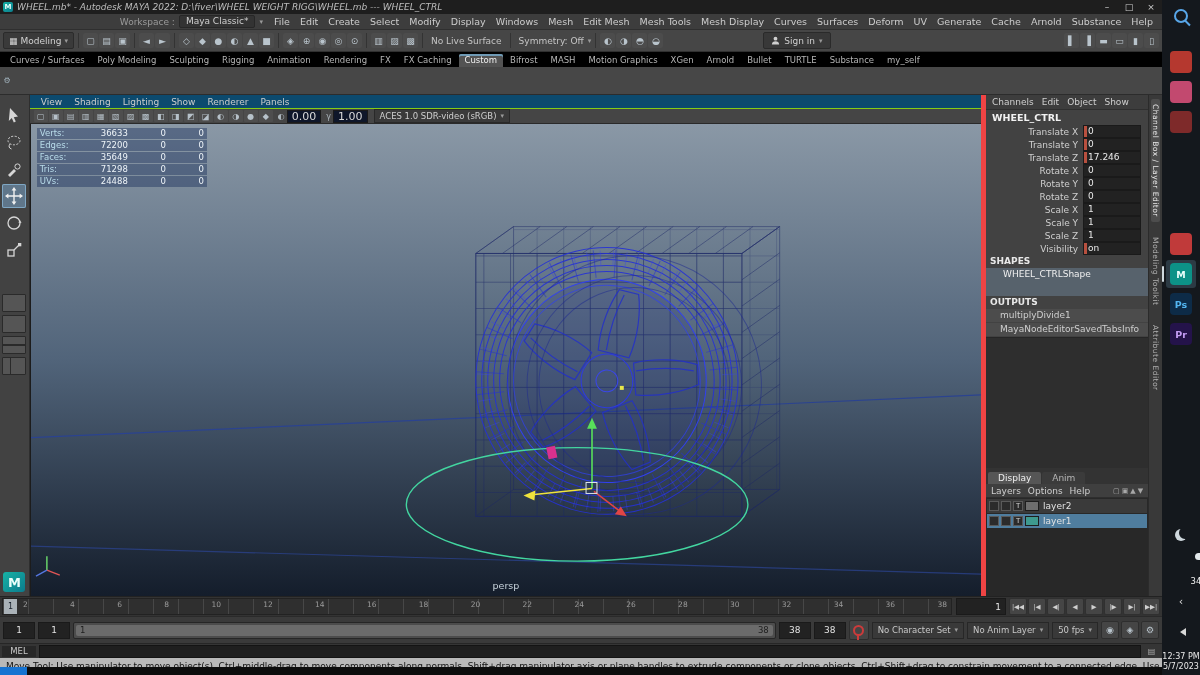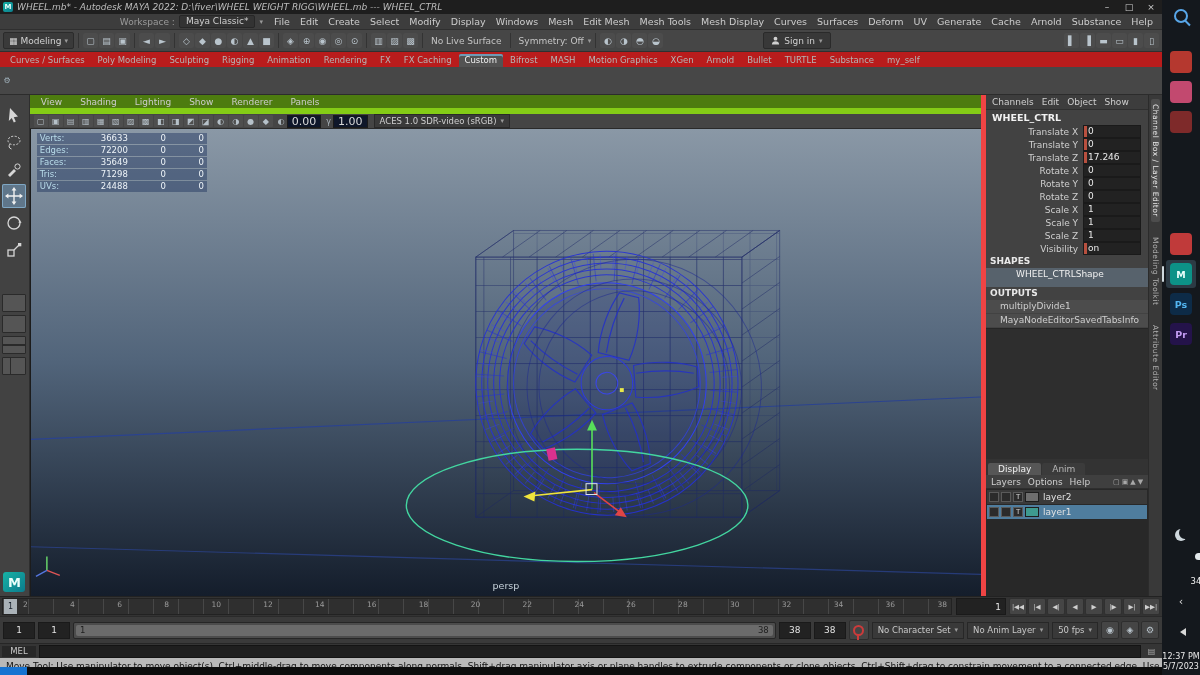--- a/index.html
+++ b/index.html
@@ -23,40 +23,40 @@
   .sl-dd{display:flex;align-items:center;gap:3px;background:#3a3a3a;border:1px solid #2b2b2b;border-radius:2px;height:15px;padding:0 5px;color:#d2d2d2;font-size:9px;}
   .sl-sep{width:1px;height:15px;background:#333;margin:0 4px;}
   .sl-group{display:flex;align-items:center;gap:1px;}
   .sl-icon{width:15px;height:15px;display:flex;align-items:center;justify-content:center;font-size:9px;color:#b9c4cc;background:#4c4c4c;border-radius:2px;}
   .sl-text{font-size:9px;color:#c4c4c4;padding:0 4px;white-space:nowrap;}
   .caret{font-size:7px;color:#9a9a9a;}
   .spacer-a{flex:0.6;}.spacer-b{flex:1.4;}
   .signin{display:flex;align-items:center;gap:4px;background:#383838;border:1px solid #2a2a2a;border-radius:2px;height:15px;padding:0 7px;color:#cfcfcf;font-size:9px;}
   .signin svg{display:block;}
   
-  .shelftabs{height:15px;background:#b91c1c;display:flex;align-items:flex-end;padding:0 4px;gap:1px;flex:0 0 auto;}
+  .shelftabs{height:15px;background:#000000;display:flex;align-items:flex-end;padding:0 4px;gap:1px;flex:0 0 auto;}
   .shelf-tab{font-size:8.5px;color:#b5b5b5;padding:1px 6px 2px 6px;white-space:nowrap;}
   .shelf-tab.active{background:#535353;color:#f0f0f0;border-radius:2px 2px 0 0;box-shadow:inset 0 2px 0 #6f9ab5;}
   .shelfcontent{height:27px;background:#474747;border-bottom:1px solid #2c2c2c;display:flex;align-items:center;flex:0 0 auto;}
   .shelf-mini{width:14px;display:flex;flex-direction:column;align-items:center;gap:2px;color:#9fb0ba;font-size:8px;}
   
   .main{flex:0 0 auto;height:501px;display:flex;}
   .toolbox{width:29px;background:#424242;border-right:1px solid #2e2e2e;display:flex;flex-direction:column;align-items:center;padding-top:8px;gap:3px;}
   .tool{width:24px;height:24px;display:flex;align-items:center;justify-content:center;border-radius:2px;}
   .tool.active{background:#5f768a;box-shadow:inset 0 0 0 1px #7fa7c4;}
   .tool svg{display:block;}
   .tool-gap{height:26px;}
   .layoutbtn{width:22px;height:16px;background:#555;border:1px solid #2a2a2a;border-radius:1px;}
   .layoutbtn.l2{background:linear-gradient(90deg,#555 48%,#2a2a2a 48%,#2a2a2a 52%,#555 52%);}
   .layoutbtn.l4{background:linear-gradient(90deg,#555 48%,#2a2a2a 48%,#2a2a2a 52%,#555 52%),linear-gradient(0deg,#555 44%,#2a2a2a 44%,#2a2a2a 56%,#555 56%);background-blend-mode:darken;}
   .layoutbtn.l3{background:linear-gradient(90deg,#555 30%,#2a2a2a 30%,#2a2a2a 36%,#555 36%);}
   .maya-watermark{margin-top:auto;margin-bottom:4px;width:22px;height:20px;border-radius:3px;background:linear-gradient(135deg,#17b3a5,#0b7b8d);color:#eafffb;font-weight:bold;font-size:13px;display:flex;align-items:center;justify-content:center;}
   
   .vpcol{width:957px;display:flex;flex-direction:column;}
-  .panelmenu{height:13px;background:#4d7c0f;border-bottom:6px solid #84cc16;display:flex;align-items:center;padding:0 6px;gap:8px;flex:0 0 auto;}
+  .panelmenu{height:13px;background:#0c4a6e;border-bottom:1px solid #84cc16;display:flex;align-items:center;padding:0 6px;gap:2px;flex:0 0 auto;}
   .panelmenu .pmi{font-size:9px;color:#cccccc;padding:0 5px;}
   .vptoolbar{height:14px;background:#454545;border-bottom:1px solid #2a2a2a;display:flex;align-items:center;padding:0 4px;gap:1px;flex:0 0 auto;}
   .vp-icon{width:14px;height:12px;display:flex;align-items:center;justify-content:center;font-size:8px;color:#b6c1c9;background:#4e4e4e;border-radius:1px;}
   .vp-field{display:flex;align-items:center;gap:2px;margin-left:4px;font-size:8px;color:#aab4bb;}
   .vp-field .val{background:#0f172a;border:1px solid #1a1a1a;color:#d8d8d8;font-size:11px;padding:0 4px;height:11px;line-height:11px;min-width:22px;text-align:right;}
   .vp-dd{margin-left:5px;display:flex;align-items:center;gap:4px;background:#3a3a3a;border:1px solid #292929;height:12px;padding:0 5px;font-size:8.5px;color:#cfcfcf;white-space:nowrap;}
   .viewport{position:relative;flex:1;overflow:hidden;border-left:1px solid #1c1c1c;}
   .viewport svg.scene{position:absolute;left:0;top:0;width:100%;height:100%;}
   .hud{position:absolute;top:4px;left:6px;}
   .hud-row{display:grid;grid-template-columns:38px 50px 38px 38px;background:rgba(22,44,88,.42);margin-bottom:1px;padding:0 3px;line-height:11px;font-size:8.5px;}
@@ -65,21 +65,21 @@
   .persp-label{position:absolute;bottom:5px;left:50%;transform:translateX(-50%);color:#c9d4dc;font-size:9.5px;}
   
   .cbcol{width:163px;background:#424242;border-left:5px solid #ef4444;display:flex;flex-direction:column;font-size:9px;color:#cfcfcf;}
   .cb-menu{height:14px;display:flex;align-items:center;gap:8px;padding:0 6px;background:#3d3d3d;border-bottom:1px solid #2f2f2f;}
   .cb-node{height:15px;line-height:15px;padding-left:6px;color:#f2f2f2;font-weight:bold;font-size:9.5px;}
   .ch-row{height:13px;display:flex;align-items:center;}
   .ch-label{width:92px;text-align:right;padding-right:5px;color:#cfcfcf;}
   .ch-val{width:52px;height:11px;line-height:11px;background:#222;border:1px solid #1a1a1a;color:#e9e9e9;padding-left:4px;}
   .ch-row.keyed .ch-val{box-shadow:inset 3px 0 0 #b8503f;}
   .cb-hdr{height:13px;line-height:13px;padding-left:4px;font-weight:bold;color:#e8e8e8;}
-  .cb-shape{height:19px;line-height:13px;padding-left:30px;background:#57626c;color:#f0f0f0;}
+  .cb-shape{height:28px;line-height:13px;padding-left:17px;background:#57626c;color:#f0f0f0;}
   .cb-out{height:13px;line-height:13px;padding-left:14px;background:#4c4c4c;margin-bottom:1px;}
   .cb-empty{height:130px;background:#2e2e2e;border-top:1px solid #262626;}
   .le-tabs{height:15px;display:flex;background:#333;align-items:flex-end;gap:1px;padding:1px 2px 0 2px;}
   .le-tab{flex:0 0 auto;padding:1px 10px;font-size:9px;color:#b5b5b5;background:#3b3b3b;border-radius:2px 2px 0 0;}
   .le-tab.active{background:#565656;color:#efefef;}
   .le-menu{height:13px;display:flex;align-items:center;gap:7px;padding:0 5px;background:#3f3f3f;border-bottom:1px solid #2e2e2e;}
   .le-icons{margin-left:auto;display:flex;gap:2px;}
   .le-ic{font-size:7px;color:#a8a8a8;}
   .le-list{flex:1;background:#282828;padding:1px 1px;}
   .layer-row{height:14px;display:flex;align-items:center;gap:2px;padding:0 2px;background:#3a3a3a;margin-bottom:1px;}

